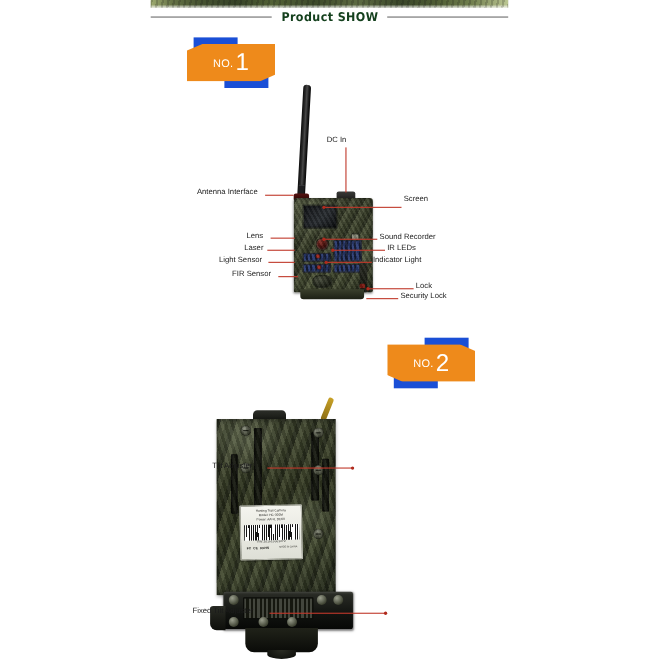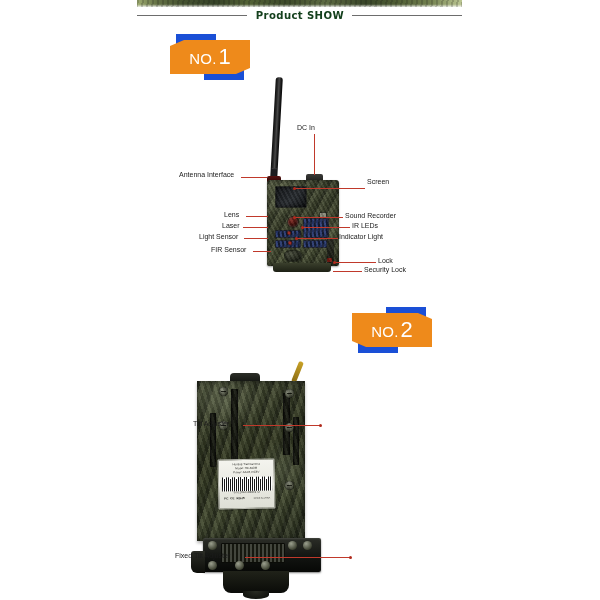--- a/index.html
+++ b/index.html
@@ -44,21 +44,21 @@
     position:absolute; width:40px; height:18px; background:#1a4fd6;
   }
   .ribbon .blue-tl { left:6px;  top:2px; }
   .ribbon .blue-br { right:6px; bottom:2px; }
   .ribbon .body {
     position:absolute; left:0; top:8px; width:80px; height:34px;
     background:#ee8a1b;
     clip-path:polygon(0 6px, 14px 0, 80px 0, 80px 28px, 66px 34px, 0 34px);
     display:flex; align-items:center; justify-content:center; gap:2px;
   }
-  .ribbon .no { color:#fff; font-size:15px; letter-spacing:.2px; padding-top:3px; }
+  .ribbon .no { color:#fff; font-size:10px; letter-spacing:.2px; padding-top:3px; }
   .ribbon .num { color:#fff; font-size:22px; line-height:1; font-weight:400; }
   .ribbon.r1 { left:170px; top:32px; }
   .ribbon.r2 { left:352px; top:305px; }
   .ribbon.r2 .blue-tl { left:auto; right:6px; top:2px; }
   .ribbon.r2 .blue-br { right:auto; left:6px; bottom:2px; }
   .ribbon.r2 .body { clip-path:polygon(0 0, 66px 0, 80px 6px, 80px 34px, 14px 34px, 0 28px); }
 
   
   .photo1 { position:absolute; left:175px; top:75px; width:250px; height:200px; }
 

